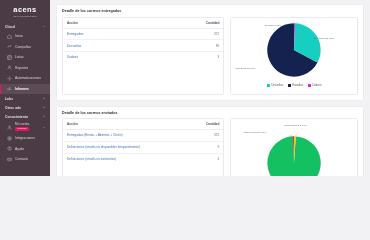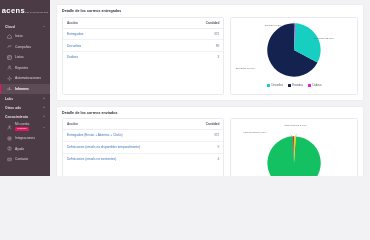--- a/index.html
+++ b/index.html
@@ -14,21 +14,21 @@
 
   
   .sidebar {
     width:50px; flex:0 0 50px; height:176px;
     background:#4a3b44;
     display:flex; flex-direction:column;
     overflow:hidden;
     position:relative;
   }
   .logo-area {
-    height:22px; display:flex; flex-direction:row;
+    height:22px; display:flex; flex-direction:column;
     align-items:center; justify-content:center;
     border-bottom:0px solid transparent;
   }
   .logo-text {
     color:#ffffff; font-size:7.5px; font-weight:bold;
     letter-spacing:.4px; line-height:8px;
   }
   .logo-sub {
     color:#c9bfc5; font-size:2.1px; letter-spacing:.1px;
     margin-top:1px; white-space:nowrap;

